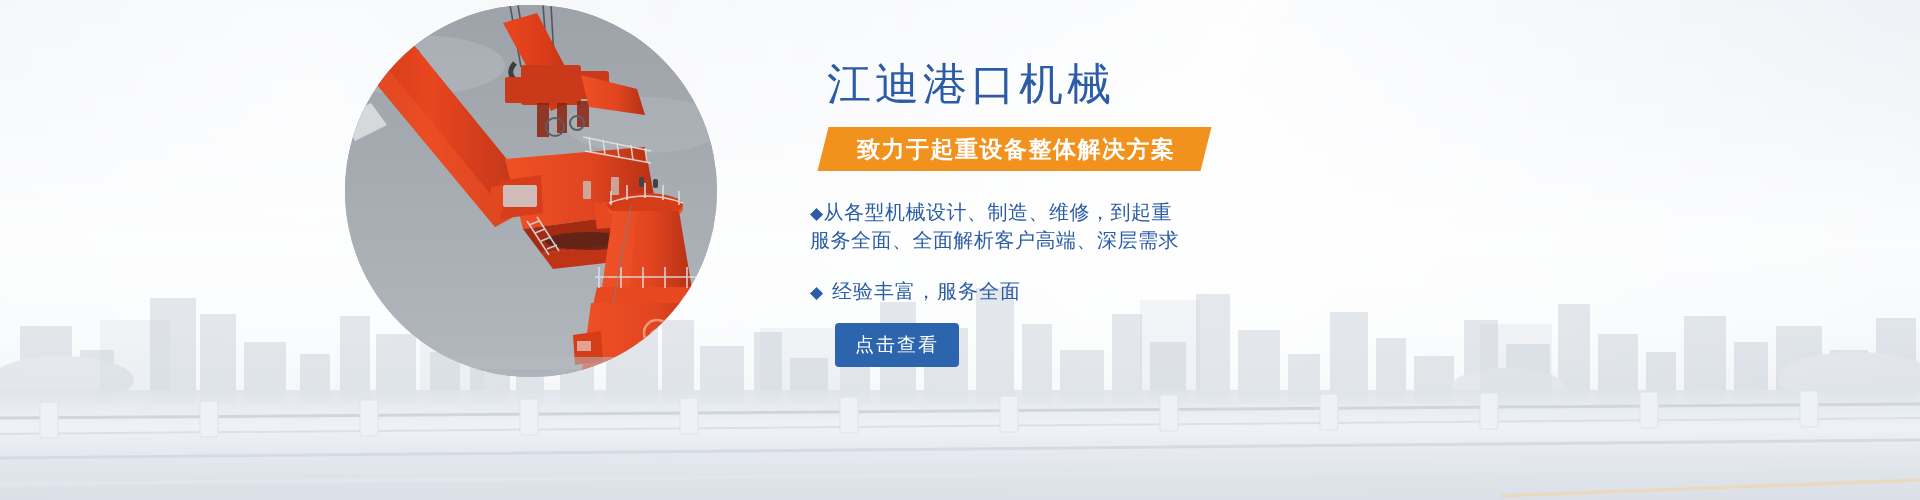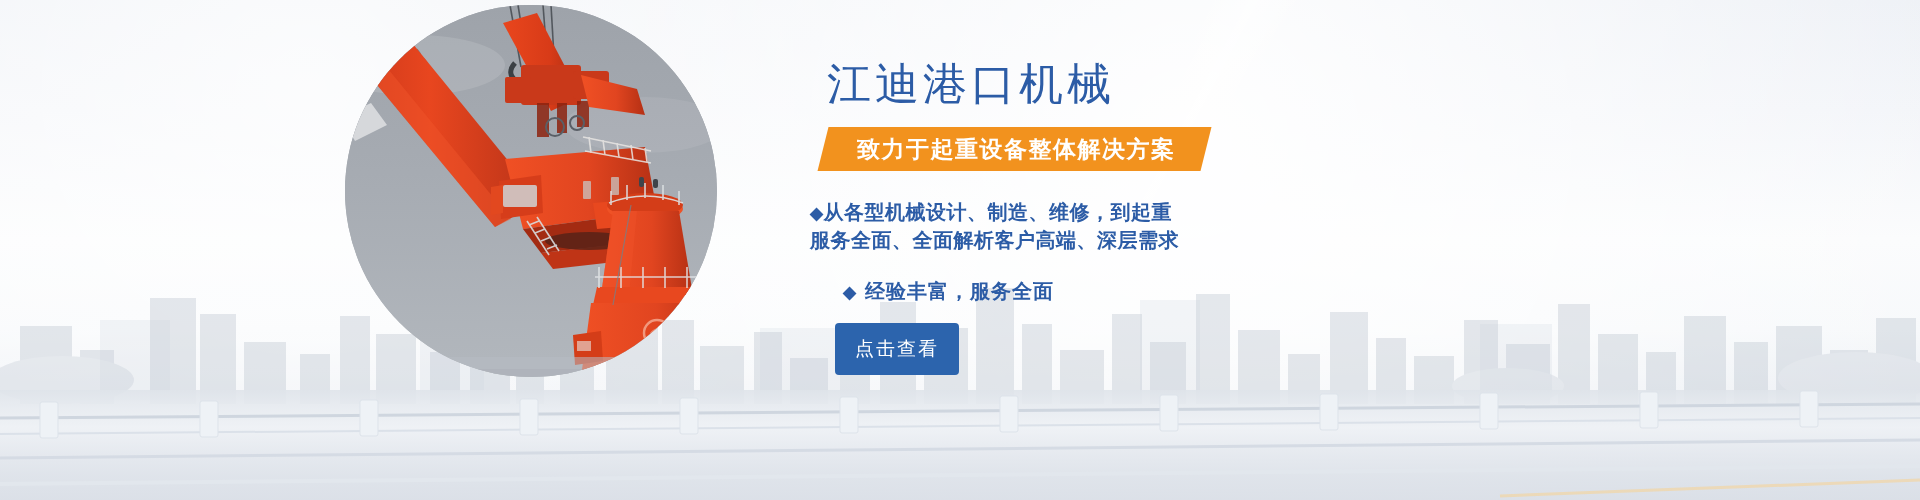--- a/index.html
+++ b/index.html
@@ -99,39 +99,39 @@
     transform:skewX(14deg);
     color:#ffffff;
     font-size:23px; font-weight:700; letter-spacing:1.5px;
     white-space:nowrap;
   }
 
   .bullets { position:absolute; left:5px; top:198px; width:690px; }
 
   .bullet-block {
     color:#2c5ca6;
-    font-weight:700;
+    font-weight:400;
     font-size:20px;
     letter-spacing:0.5px;
     line-height:1.42;
     white-space:nowrap;
   }
-  .bullet-block.second { margin-top:22px; font-size:20px; letter-spacing:1px;margin-left:33px; }
+  .bullet-block.second { margin-top:22px; font-size:20px; letter-spacing:1px; }
 
   .dia { font-size:17px; }
   .dia.sp { margin-right:8px; }
 
   .cta {
     position:absolute; left:30px; top:323px;
     background:#2c64ad;
     color:#ffffff;
     border:none;
     border-radius:4px;
     padding:0 20px;
-    height:52px; min-width:104px;
+    height:44px; min-width:104px;
     font-family:"Liberation Sans", sans-serif;
     font-size:19px; font-weight:400; letter-spacing:2px;
     cursor:pointer;
     display:flex; align-items:center; justify-content:center;
   }
 
   
   .sheen {
     position:absolute; left:980px; top:0; width:420px; height:240px;
     background:linear-gradient(118deg, rgba(255,255,255,0) 40%, rgba(255,255,255,0.55) 50%, rgba(255,255,255,0) 60%);

